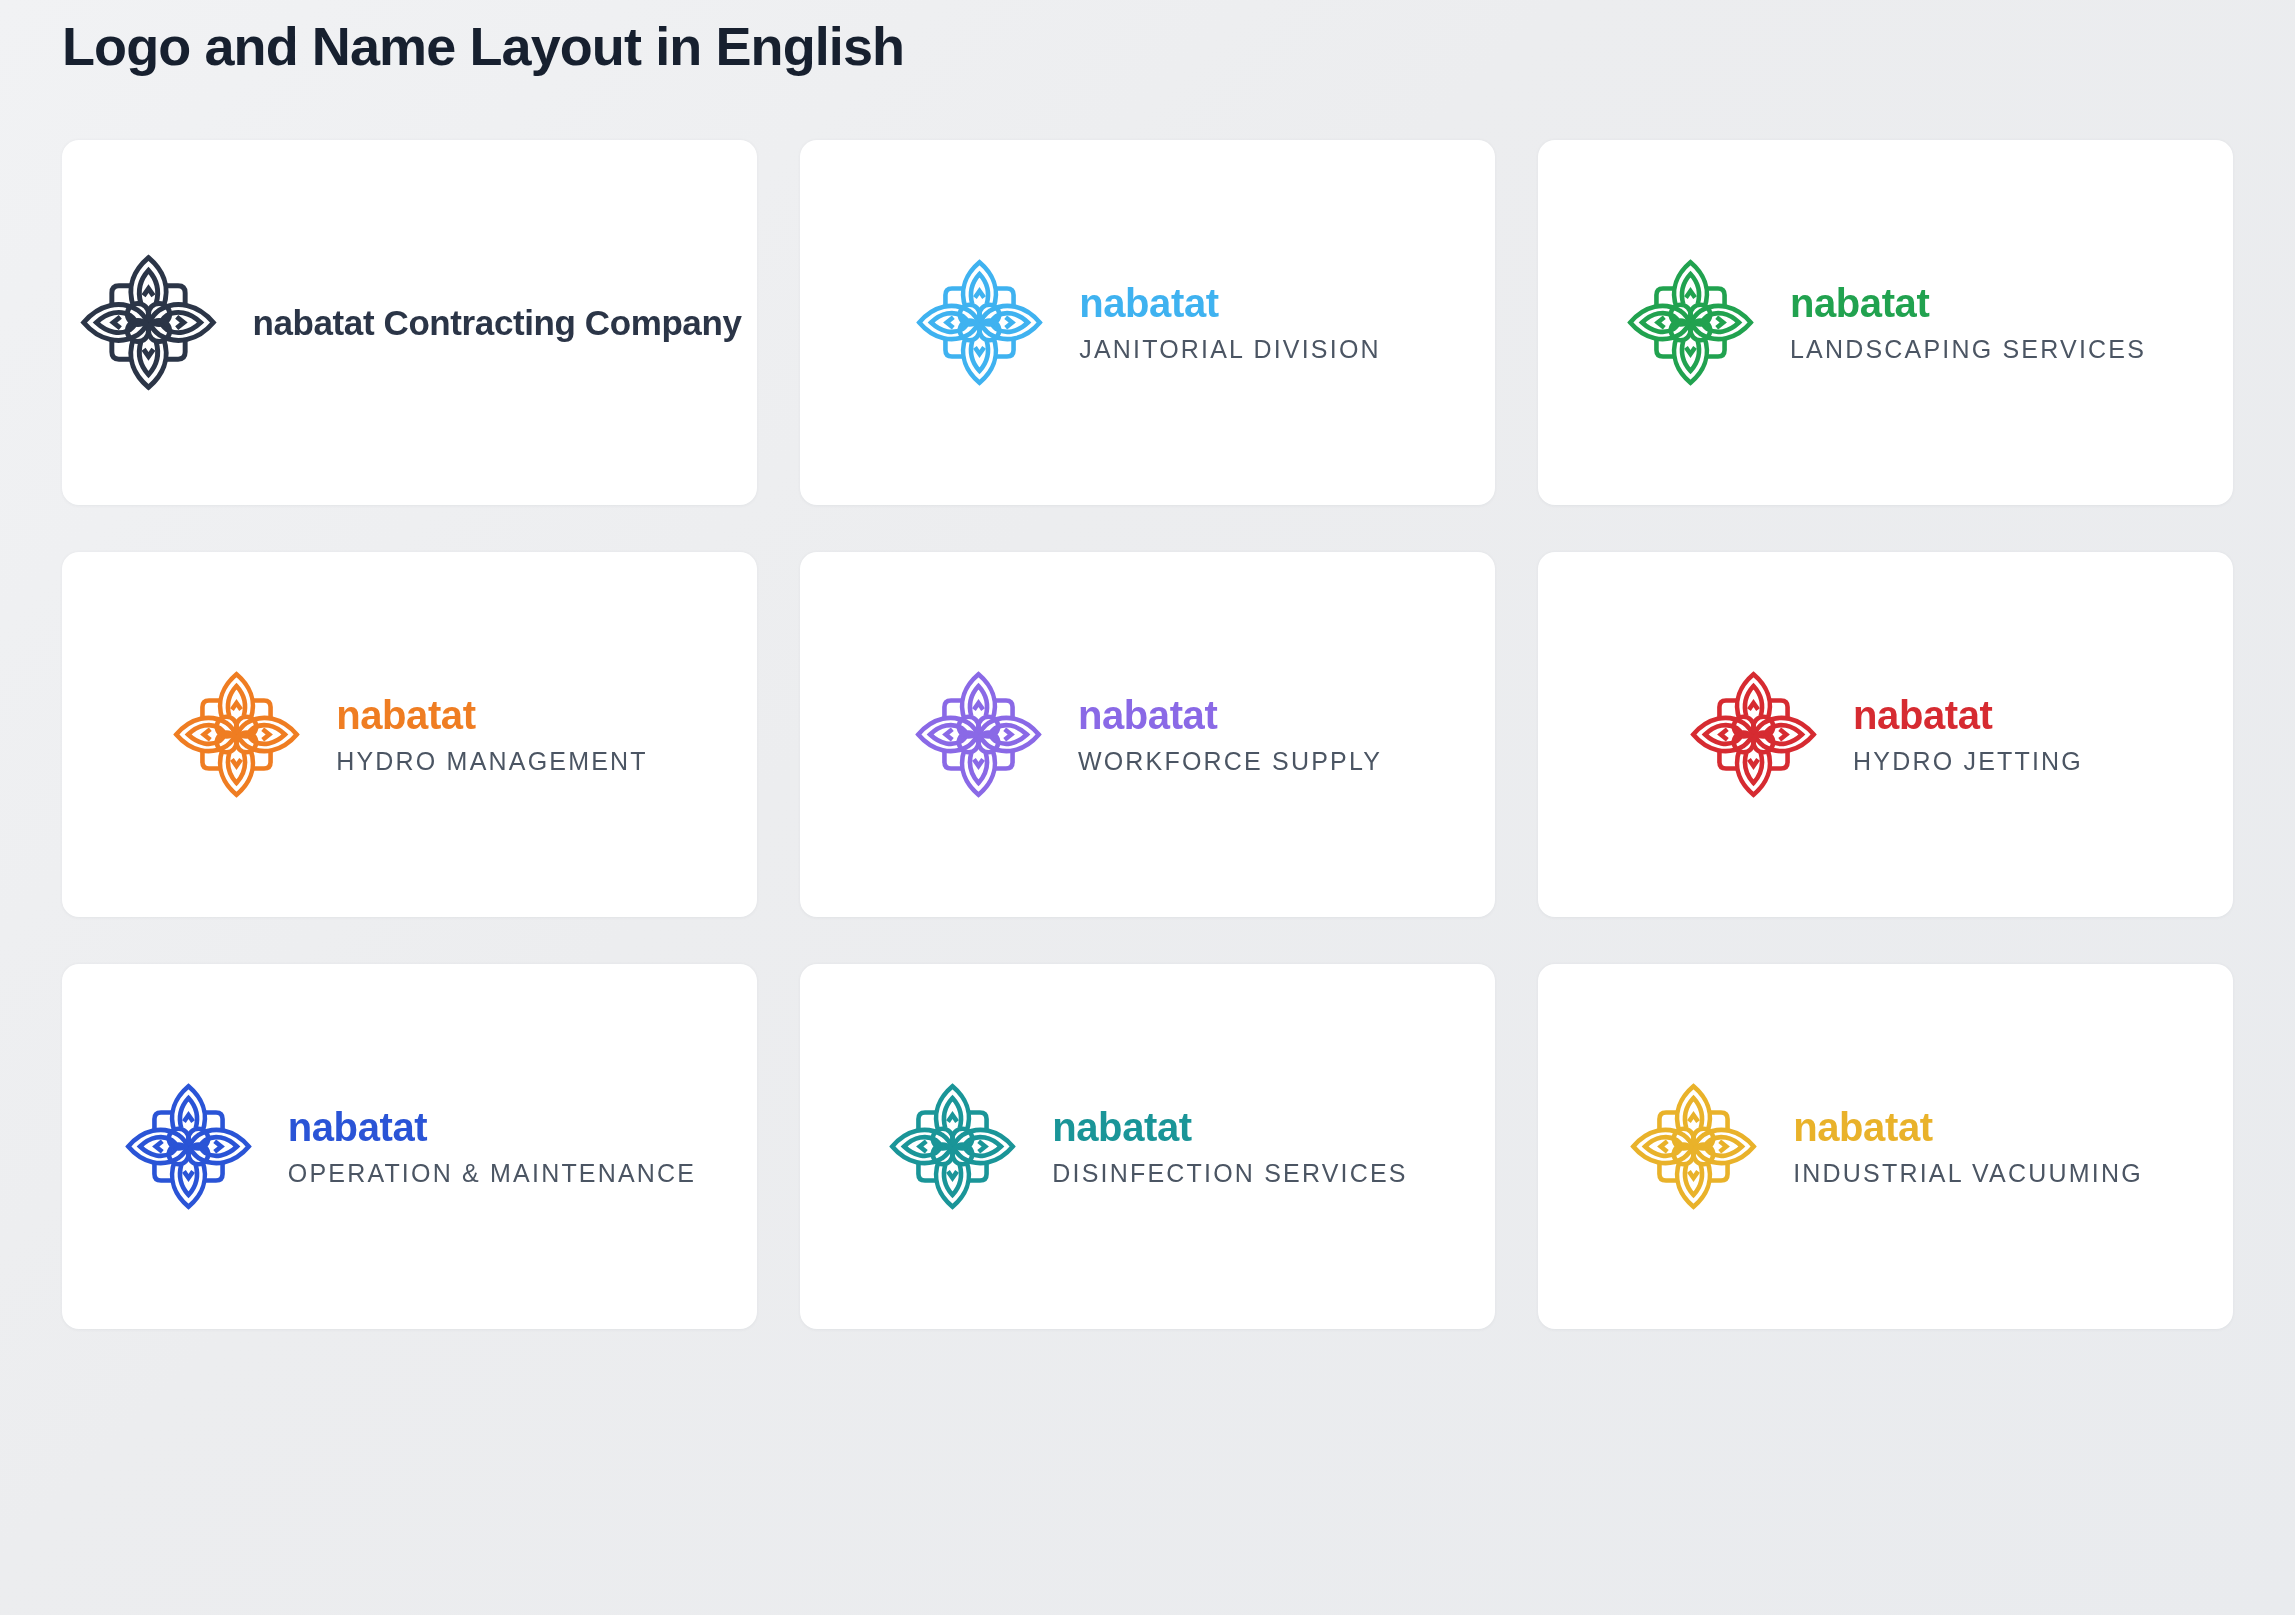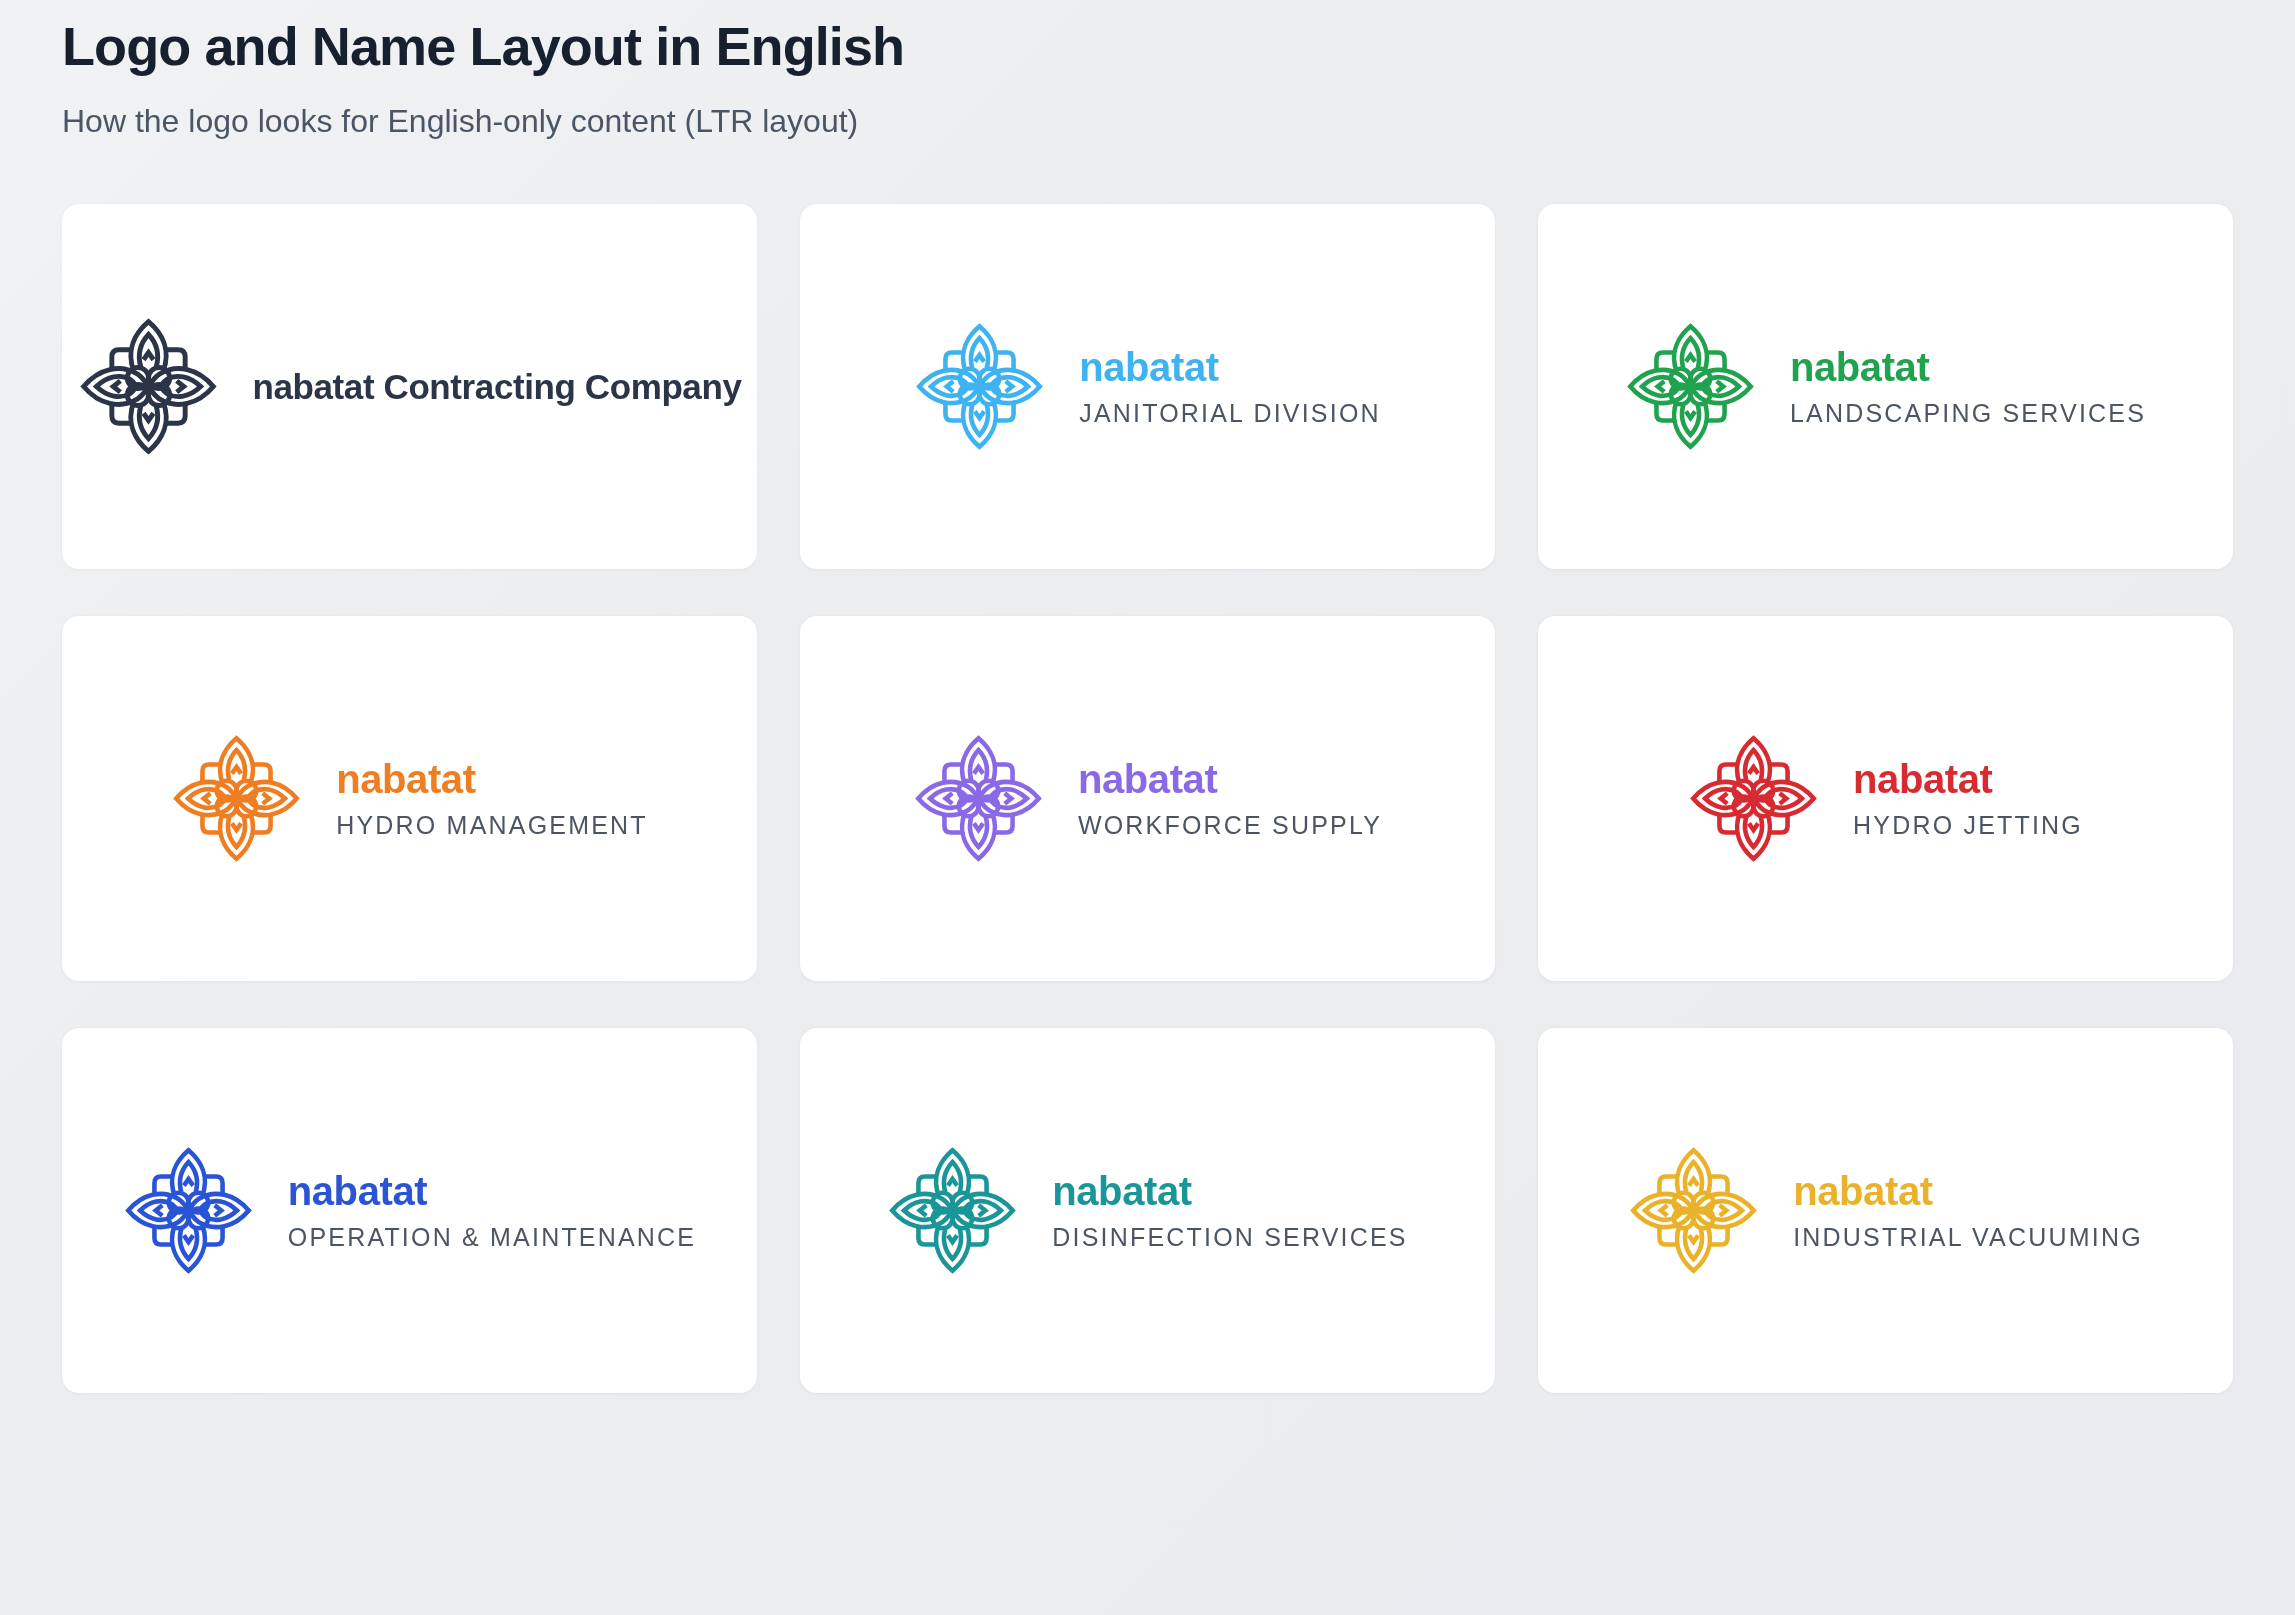--- a/index.html
+++ b/index.html
@@ -110,21 +110,20 @@
         <circle cx="85" cy="112" r="15"></circle>
         <circle cx="115" cy="112" r="15"></circle>
       </g>
     </symbol>
   </defs>
 </svg>
 
 <div class="page">
 
   <h1 class="page-title">Logo and Name Layout in English</h1>
-  <p class="page-subtitle">How the logo looks for English-only content (LTR layout)</p>
 
   <div class="cards-grid">
 
     <div class="card card-company">
       <div class="lockup">
         <span class="logo-mark" style="color: rgb(43, 53, 71);">
           <svg class="flower" viewBox="0 0 164 164" width="141" height="141">
               <use href="#flower-sym"></use>
             </svg>
         </span>

